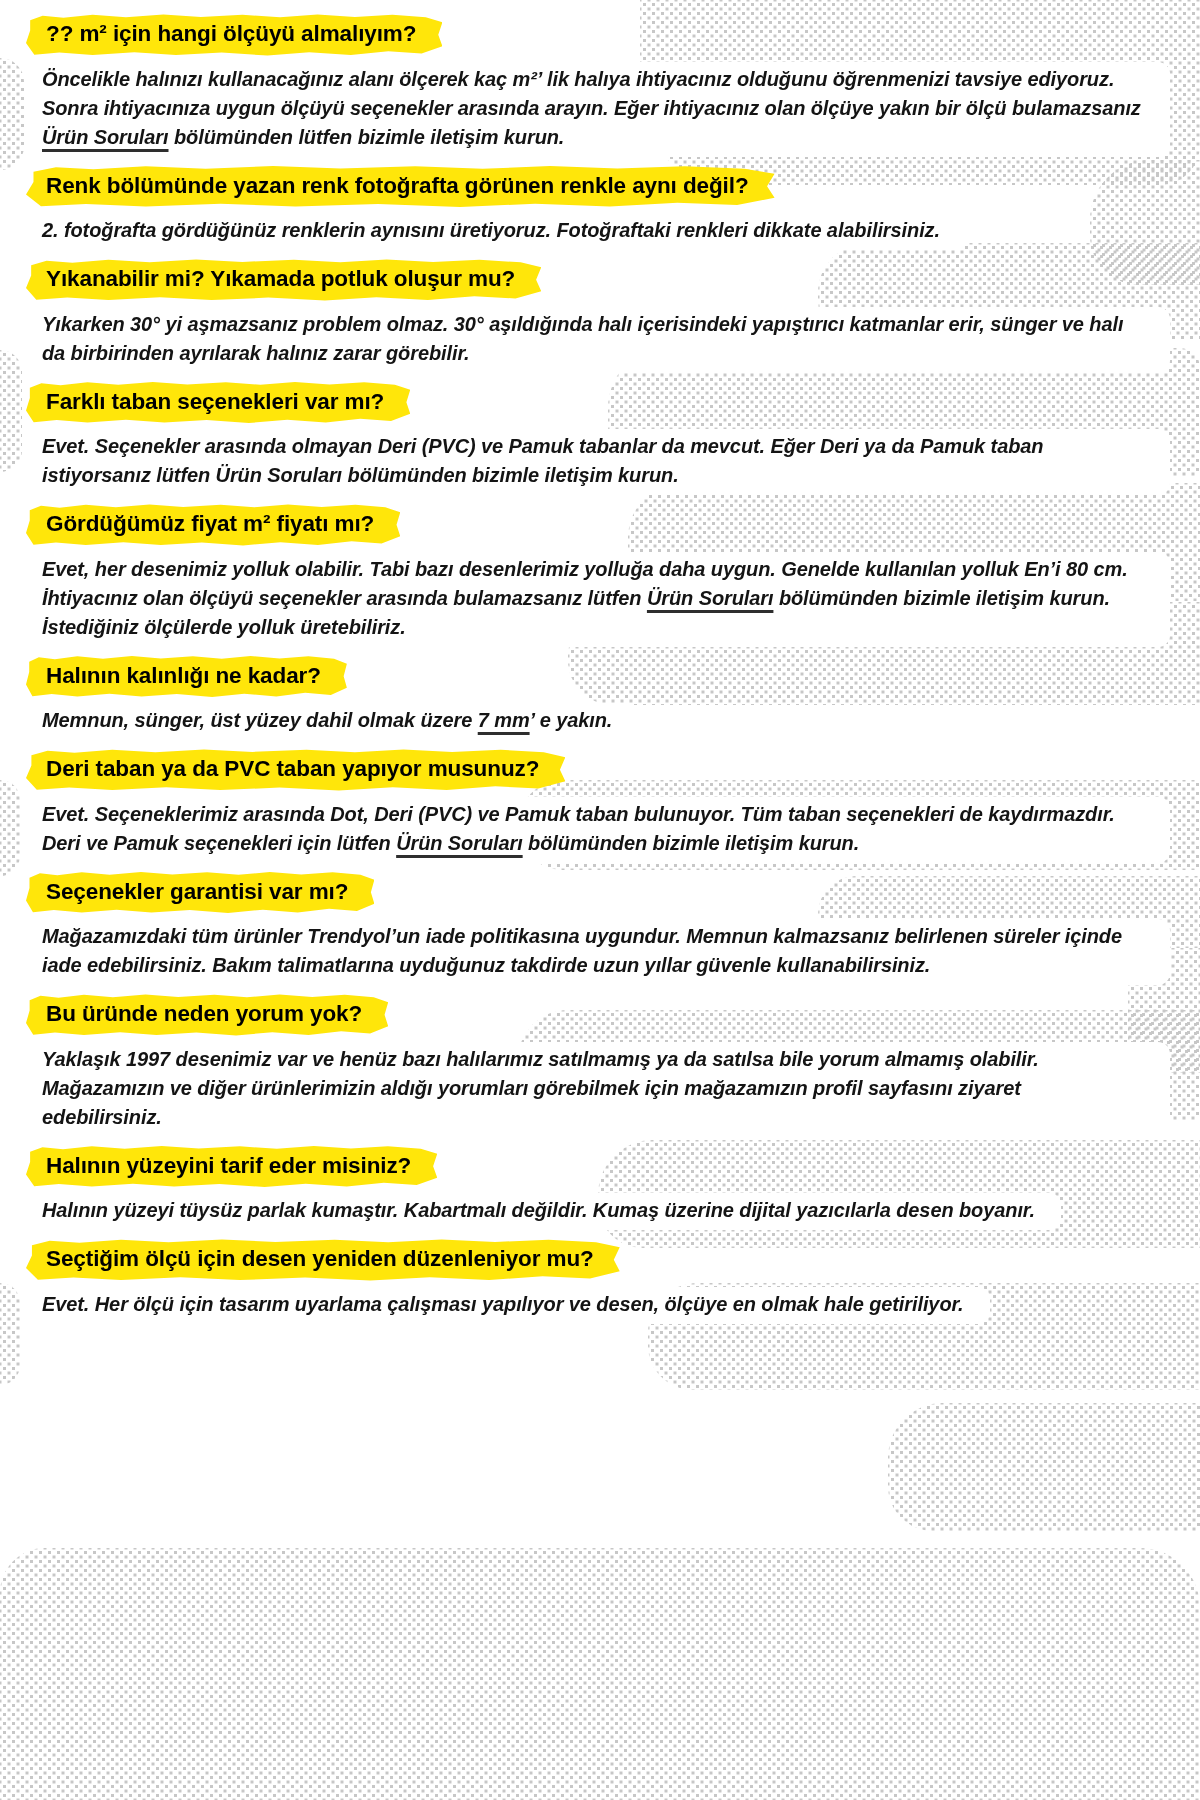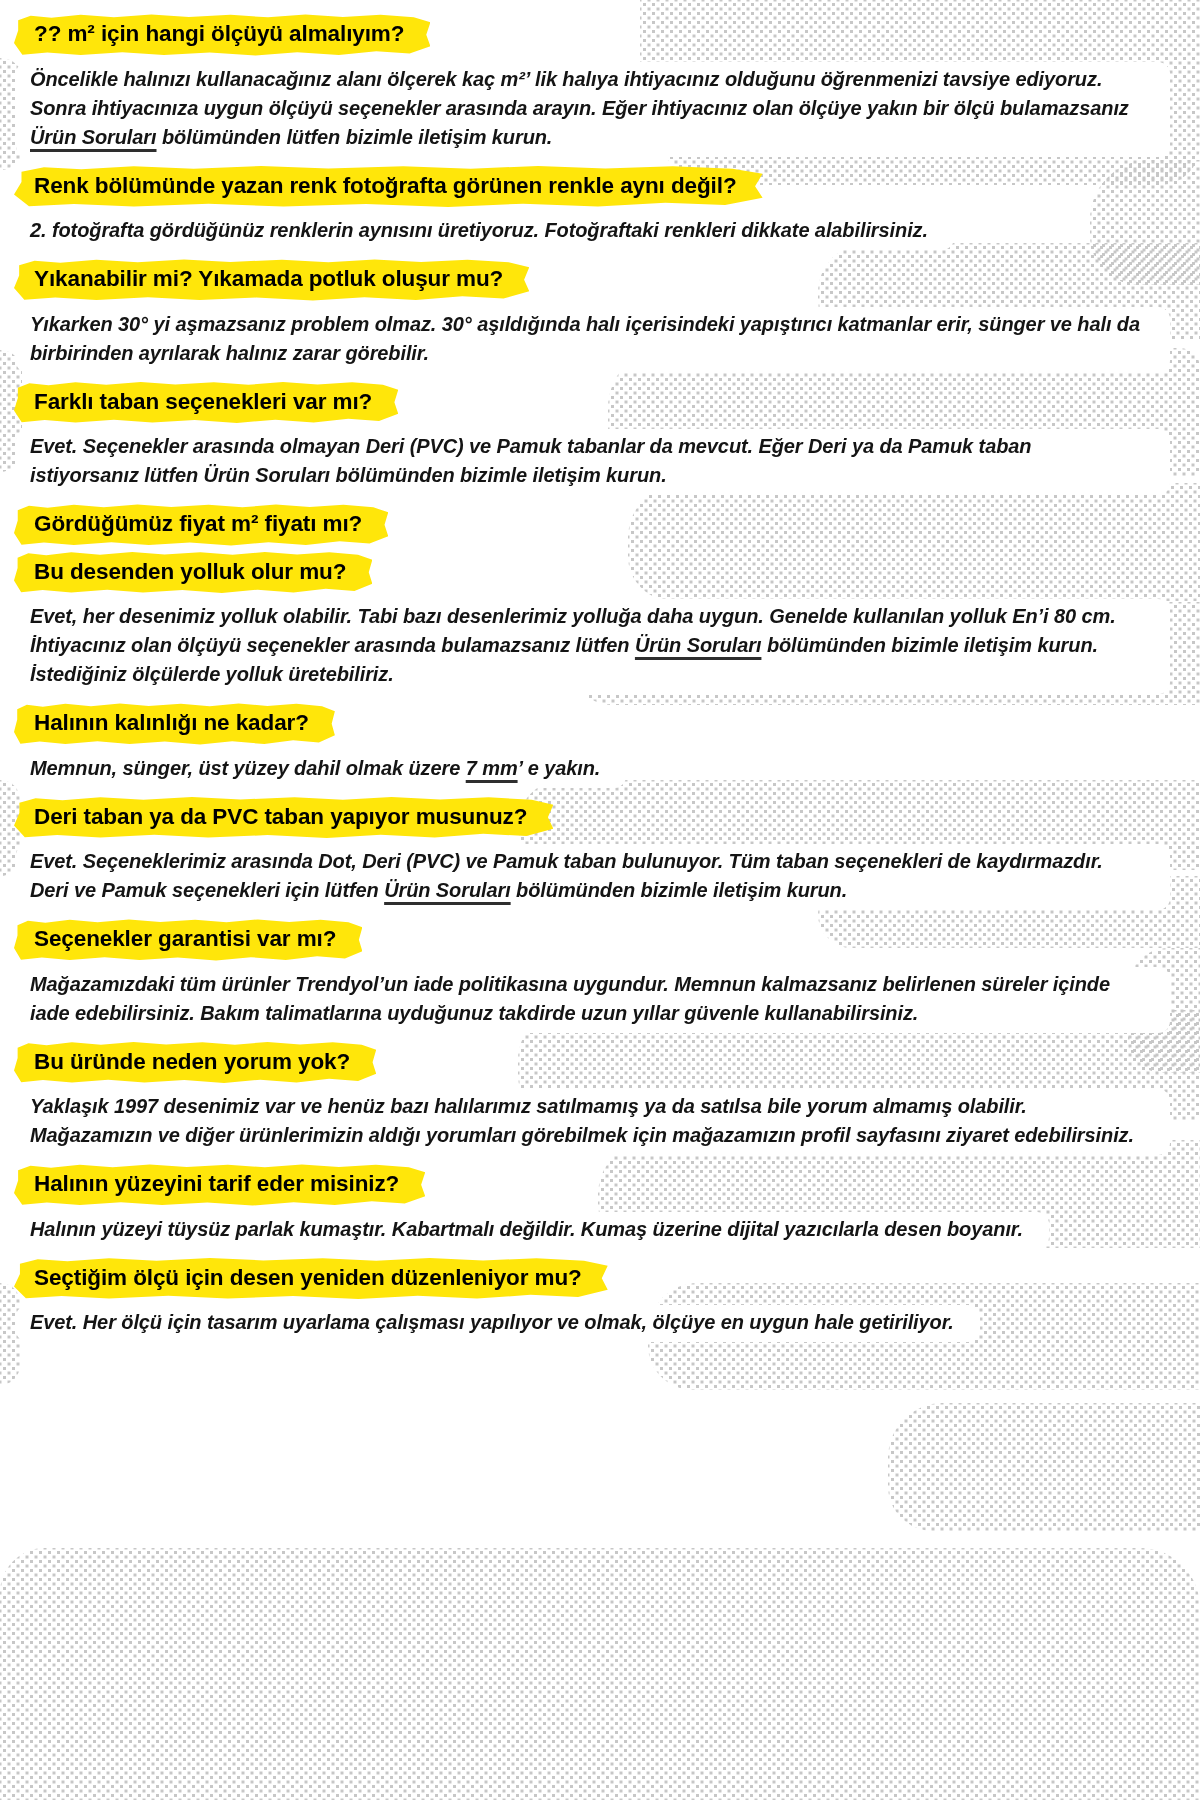--- a/index.html
+++ b/index.html
@@ -20,21 +20,21 @@
     z-index: 0;
     background-image:
       radial-gradient(var(--halftone-dot, #c7c7c7) 1.7px, transparent 1.8px),
       radial-gradient(var(--halftone-dot, #c7c7c7) 1.7px, transparent 1.8px);
     background-size: 9px 9px;
     background-position: 0 0, 4.5px 4.5px;
   }
   .content {
     position: relative;
     z-index: 1;
-    padding: 14px 30px 0 30px;
+    padding: 14px 30px 0 42px;
   }
   .faq-item { margin: 0; }
   .question {
     display: inline-block;
     margin: 0 0 6px -16px;
     padding: 9px 26px 10px 20px;
     background: var(--highlight-yellow, #ffe60a);
     color: var(--heading-text, #000);
     font-size: 22.5px;
     line-height: 1;
@@ -109,21 +109,20 @@
     <section class="faq-item">
       <h2 class="question"><span class="q-text">Farklı taban seçenekleri var mı?</span></h2>
       <p class="answer"><span class="seg">Evet. Seçenekler arasında olmayan Deri (PVC) ve Pamuk tabanlar da mevcut. Eğer Deri ya da Pamuk taban istiyorsanız lütfen Ürün Soruları bölümünden bizimle iletişim kurun.</span></p>
     </section>
 
     <section class="faq-item">
       <h2 class="question"><span class="q-text">Gördüğümüz fiyat m² fiyatı mı?</span></h2>
     </section>
 
     <section class="faq-item">
-      <h2 class="question"><span class="q-text">Bu desenden yolluk olur mu?</span></h2>
       <p class="answer"><span class="seg">Evet, her desenimiz yolluk olabilir. Tabi bazı desenlerimiz yolluğa daha uygun. Genelde kullanılan yolluk En’i 80 cm. İhtiyacınız olan ölçüyü seçenekler arasında bulamazsanız lütfen </span><span class="seg u">Ürün Soruları</span><span class="seg"> bölümünden bizimle iletişim kurun. İstediğiniz ölçülerde yolluk üretebiliriz.</span></p>
     </section>
 
     <section class="faq-item">
       <h2 class="question"><span class="q-text">Halının kalınlığı ne kadar?</span></h2>
       <p class="answer"><span class="seg">Memnun, sünger, üst yüzey dahil olmak üzere </span><span class="seg u">7 mm</span><span class="seg">’ e yakın.</span></p>
     </section>
 
     <section class="faq-item">
       <h2 class="question"><span class="q-text">Deri taban ya da PVC taban yapıyor musunuz?</span></h2>
@@ -140,17 +139,17 @@
       <p class="answer"><span class="seg">Yaklaşık 1997 desenimiz var ve henüz bazı halılarımız satılmamış ya da satılsa bile yorum almamış olabilir. Mağazamızın ve diğer ürünlerimizin aldığı yorumları görebilmek için mağazamızın profil sayfasını ziyaret edebilirsiniz.</span></p>
     </section>
 
     <section class="faq-item">
       <h2 class="question"><span class="q-text">Halının yüzeyini tarif eder misiniz?</span></h2>
       <p class="answer"><span class="seg">Halının yüzeyi tüysüz parlak kumaştır. Kabartmalı değildir. Kumaş üzerine dijital yazıcılarla desen boyanır.</span></p>
     </section>
 
     <section class="faq-item">
       <h2 class="question"><span class="q-text">Seçtiğim ölçü için desen yeniden düzenleniyor mu?</span></h2>
-      <p class="answer"><span class="seg">Evet. Her ölçü için tasarım uyarlama çalışması yapılıyor ve olmak, ölçüye en uygun hale getiriliyor.</span></p>
+      <p class="answer"><span class="seg">Evet. Her ölçü için tasarım uyarlama çalışması yapılıyor ve desen, ölçüye en olmak hale getiriliyor.</span></p>
     </section>
   </div>
 
 </div>
 
 </body></html>

